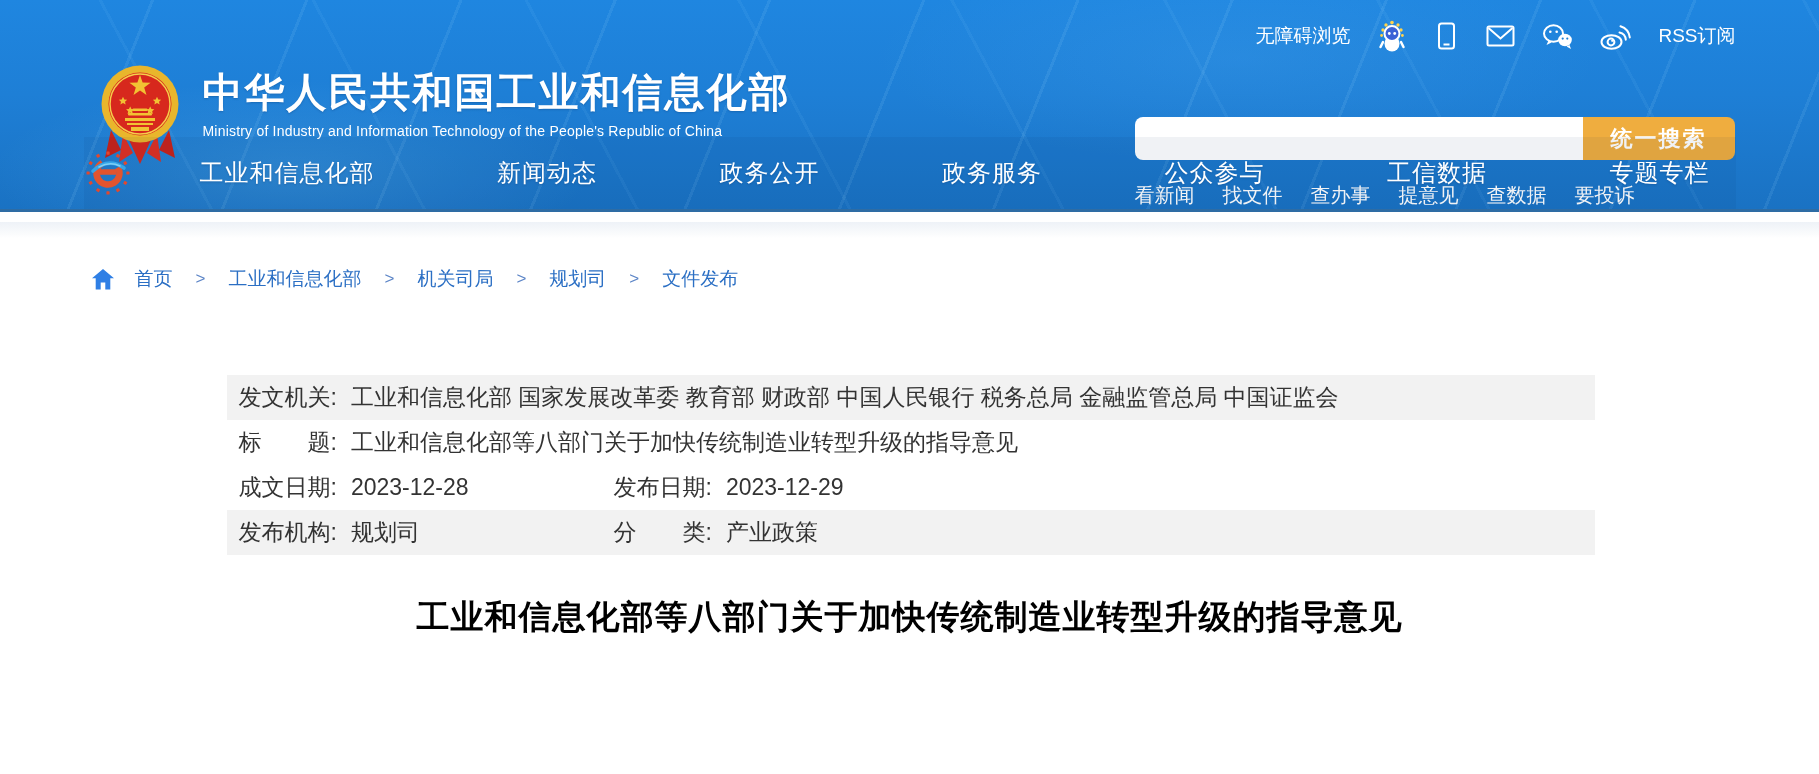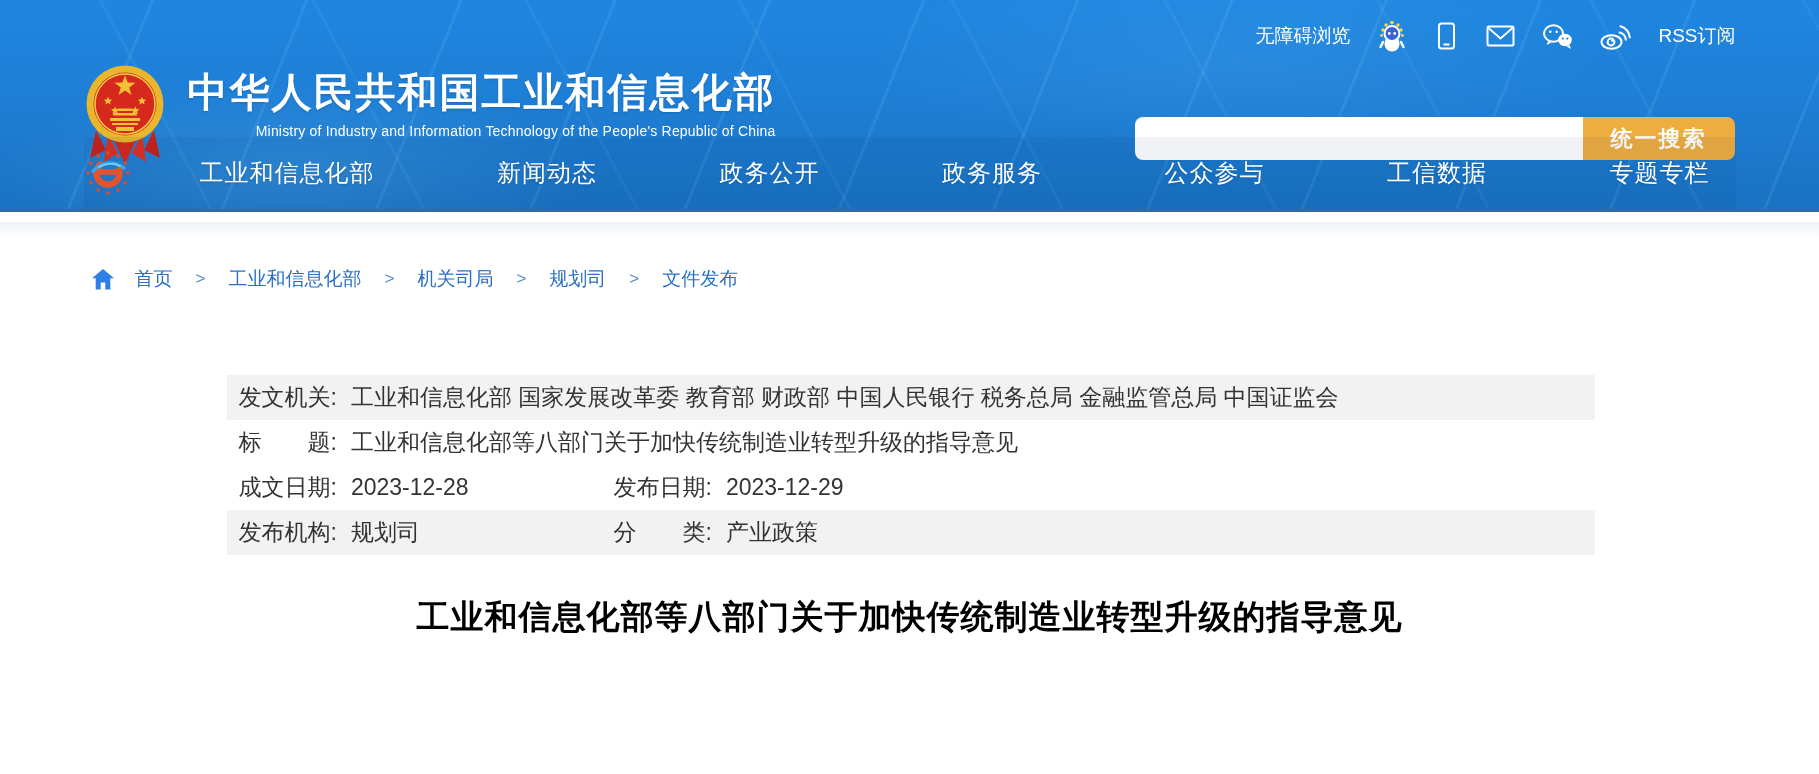--- a/index.html
+++ b/index.html
@@ -29,21 +29,21 @@
   
   .topbar{
     position:absolute; top:20px; right:0;
     display:flex; align-items:center; gap:27px;
     color:#fff; font-size:19px;
   }
   .topbar a { color:#fff; text-decoration:none; display:flex; align-items:center; }
   .topbar svg { display:block; }
 
   
-  .logo-group{ position:absolute; top:60px; left:0; display:flex; color:#fff;text-align:right; }
+  .logo-group{ position:absolute; top:60px; left:15px; display:flex; color:#fff; }
   .emblem svg{ display:block; }
   .titles{ margin-left:22px; padding-top:10px; }
   .site-title{ font-size:40px; font-weight:bold; letter-spacing:2px; line-height:1.1;
                text-shadow:0 1px 2px rgba(0,40,90,.25); }
   .site-subtitle{ margin-top:9px; font-size:14px; letter-spacing:.2px; }
 
   
   .search-group{ position:absolute; top:85px; right:1px; width:600px;margin-top:32px; }
   .search-bar{ display:flex; height:43px; border-radius:8px; overflow:hidden; }
   .search-input{ flex:1; border:0; outline:none; padding:0 14px; font-size:17px; color:#333; }
@@ -181,20 +181,28 @@
         <div class="site-title">中华人民共和国工业和信息化部</div>
         <div class="site-subtitle">Ministry of Industry and Information Technology of the People's Republic of China</div>
       </div>
     </div>
 
     <div class="search-group">
       <div class="search-bar">
         <input class="search-input" type="text" placeholder="" style="">
         <button class="search-btn">统一搜索</button>
       </div>
+      <div class="quick-links">
+        <a href="#">看新闻</a>
+        <a href="#">找文件</a>
+        <a href="#">查办事</a>
+        <a href="#">提意见</a>
+        <a href="#">查数据</a>
+        <a href="#">要投诉</a>
+      </div>
     </div>
 
     <div class="nav">
       <div class="nav-logo">
         <svg width="46" height="46" viewBox="0 0 46 46">
           <g fill="#e2482e">
             <rect x="21.4" y="1.5" width="3.2" height="3.2" rx=".6" transform="rotate(0 23 23)"></rect>
             <rect x="21.4" y="1.5" width="3.2" height="3.2" rx=".6" transform="rotate(30 23 23)"></rect>
             <rect x="21.4" y="1.5" width="3.2" height="3.2" rx=".6" transform="rotate(60 23 23)"></rect>
             <rect x="21.4" y="1.5" width="3.2" height="3.2" rx=".6" transform="rotate(90 23 23)"></rect>

